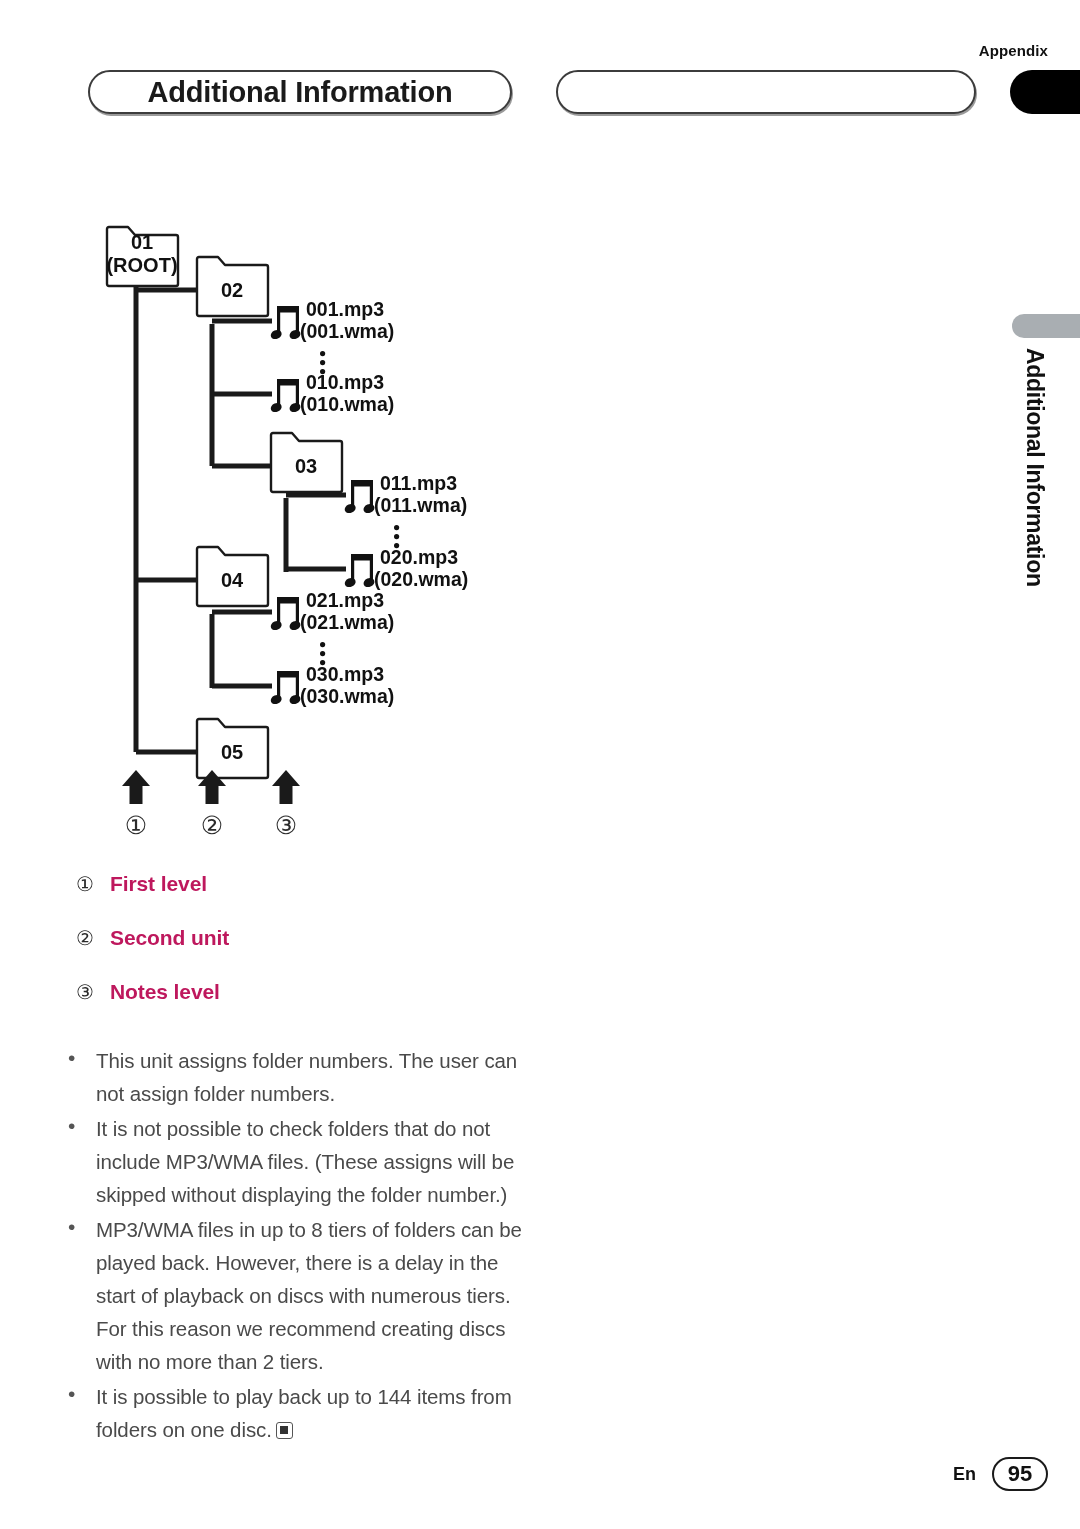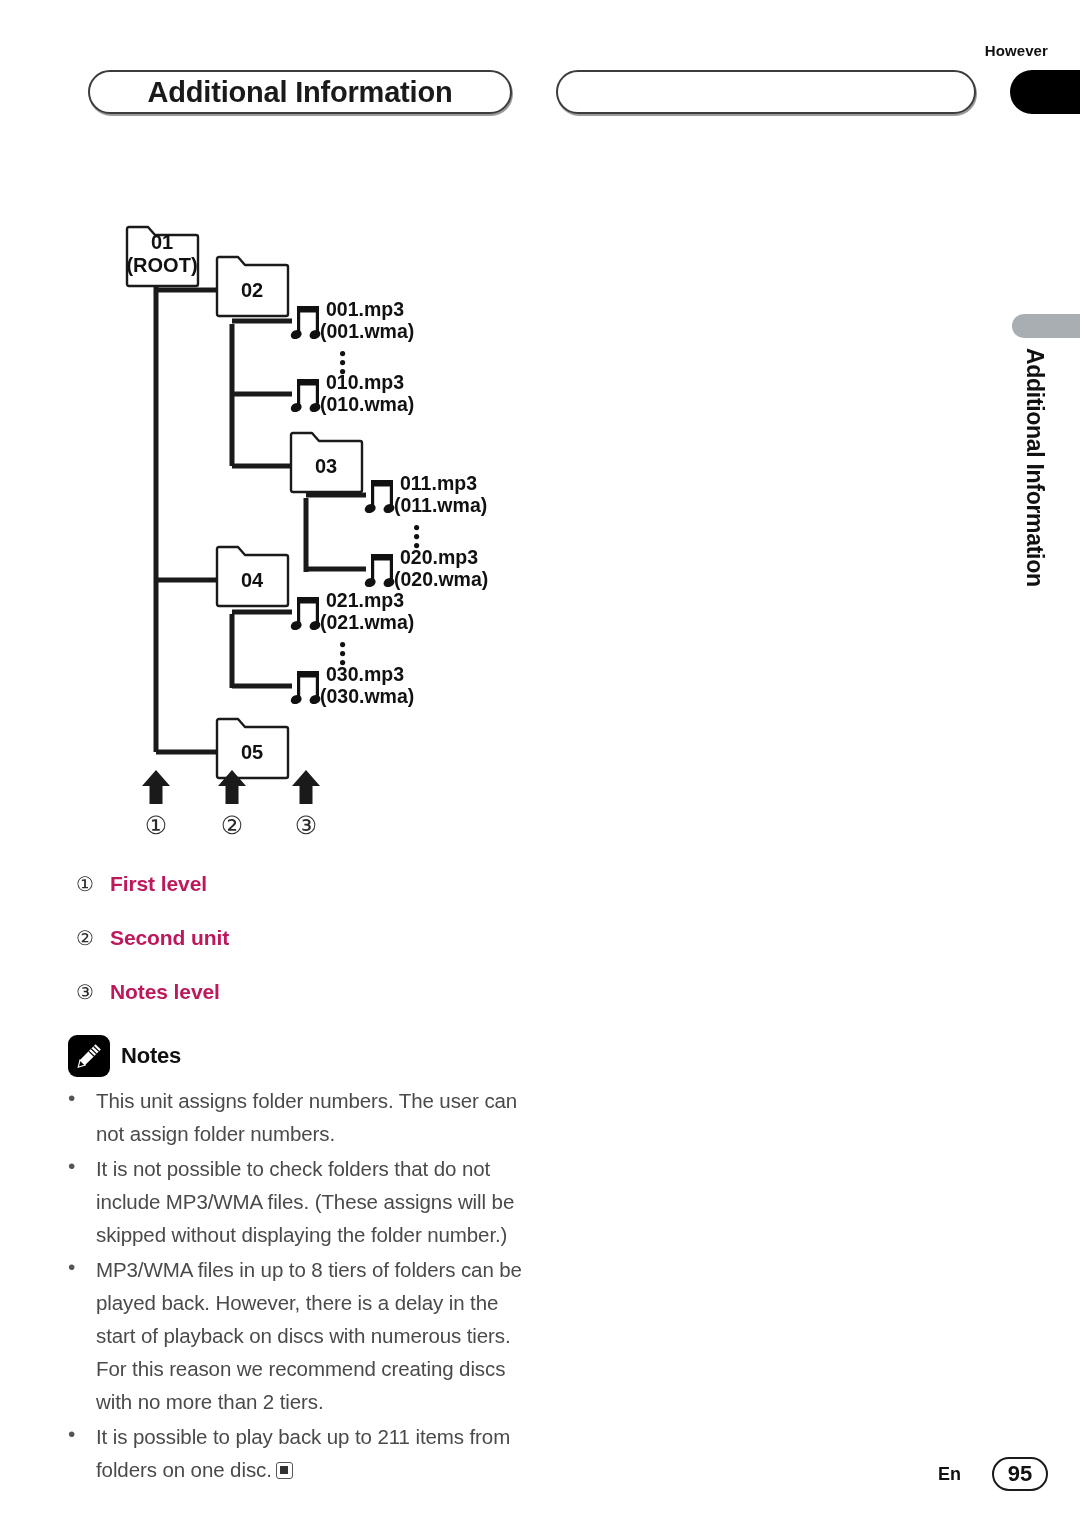--- a/index.html
+++ b/index.html
@@ -57,21 +57,21 @@
     left: 50%; top: 0;
     transform-origin: left top;
     transform: rotate(90deg) translateY(-50%);
     white-space: nowrap;
     font-size: 23px; font-weight: bold;
     letter-spacing: -.3px;
     color: #111;
   }
 
   
-  .tree { position: absolute; left: 104px; top: 204px; width: 430px; height: 640px; }
+  .tree { position: absolute; left: 84px; top: 204px; width: 430px; height: 640px; }
   .tree svg { display: block; }
 
   
   .levels { position: absolute; left: 76px; top: 872px; width: 430px; }
   .level-row {
     display: flex; align-items: baseline;
     height: 54px;
   }
   .level-num {
     width: 34px;
@@ -111,35 +111,35 @@
     width: 17px; height: 17px; margin-left: 4px;
     border: 1.5px solid #555; border-radius: 3px;
     position: relative;
   }
   .eos-mark::after {
     content: ""; position: absolute;
     left: 3px; top: 3px; width: 8px; height: 8px; background: #333;
   }
 
   
-  .footer { position: absolute; right: 32px; bottom: 38px; display: flex; align-items: center; gap: 31px; }
+  .footer { position: absolute; right: 32px; bottom: 38px; display: flex; align-items: center; gap: 16px; }
   .footer-lang { font-size: 18px; font-weight: bold; color: #111; }
   .footer-page {
     min-width: 56px; height: 34px; padding: 0 12px;
     border: 2px solid #1a1a1a; border-radius: 18px;
     display: flex; align-items: center; justify-content: center;
     font-size: 22px; font-weight: bold; color: #111;
   }
 </style>
 </head>
 <body>
 
 <div class="page">
 
-  <div class="appendix-label">However</div>
+  <div class="appendix-label">Appendix</div>
 
   <div class="hdr-pill title">
     <div class="hdr-title-text">Additional Information</div>
   </div>
 
   <div class="hdr-pill blank">
     <div class="hdr-title-text"></div>
   </div>
 
   <div class="hdr-blacktab"></div>
@@ -300,51 +300,38 @@
       <div class="level-num">②</div>
       <div class="level-label">Second unit</div>
     </div>
     <div class="level-row">
       <div class="level-num">③</div>
       <div class="level-label">Notes level</div>
     </div>
   </div>
 
   <div class="notes">
-    <div class="notes-head">
-      <div class="pencil-badge">
-        <svg width="28" height="28" viewBox="0 0 28 28" xmlns="http://www.w3.org/2000/svg">
-          <path d="M20.5,2.2 L25.8,7.5 L10.2,23.1 L3.2,25.3 L5.0,18.0 Z" fill="#ffffff"></path>
-          <path d="M5.0,18.0 L10.2,23.1 L3.2,25.3 Z" fill="#000000"></path>
-          <path d="M5.0,18.0 L10.2,23.1 L3.2,25.3 Z" fill="none" stroke="#ffffff" stroke-width="1.1"></path>
-          <line x1="18.6" y1="4.2" x2="23.9" y2="9.4" stroke="#000" stroke-width="1.2"></line>
-          <line x1="16.2" y1="6.7" x2="21.5" y2="11.9" stroke="#000" stroke-width="1.2"></line>
-          <line x1="13.8" y1="9.1" x2="19.1" y2="14.3" stroke="#000" stroke-width="1.2"></line>
-        </svg>
-      </div>
-      <div class="notes-title">Notes</div>
-    </div>
 
     <div class="note-list">
       <div class="note-item">
         <div class="note-bullet">•</div>
         <div class="note-text">This unit assigns folder numbers. The user can not assign folder numbers.</div>
       </div>
       <div class="note-item">
         <div class="note-bullet">•</div>
         <div class="note-text">It is not possible to check folders that do not include MP3/WMA files. (These assigns will be skipped without displaying the folder number.)</div>
       </div>
       <div class="note-item">
         <div class="note-bullet">•</div>
         <div class="note-text">MP3/WMA files in up to 8 tiers of folders can be played back. However, there is a delay in the start of playback on discs with numerous tiers. For this reason we recommend creating discs with no more than 2 tiers.</div>
       </div>
       <div class="note-item">
         <div class="note-bullet">•</div>
         <div class="note-text">
-          <span>It is possible to play back up to 211 items from folders on one disc.</span><span class="eos-mark"></span>
+          <span>It is possible to play back up to 144 items from folders on one disc.</span><span class="eos-mark"></span>
         </div>
       </div>
     </div>
   </div>
 
   <div class="footer">
     <div class="footer-lang">En</div>
     <div class="footer-page">95</div>
   </div>
 

